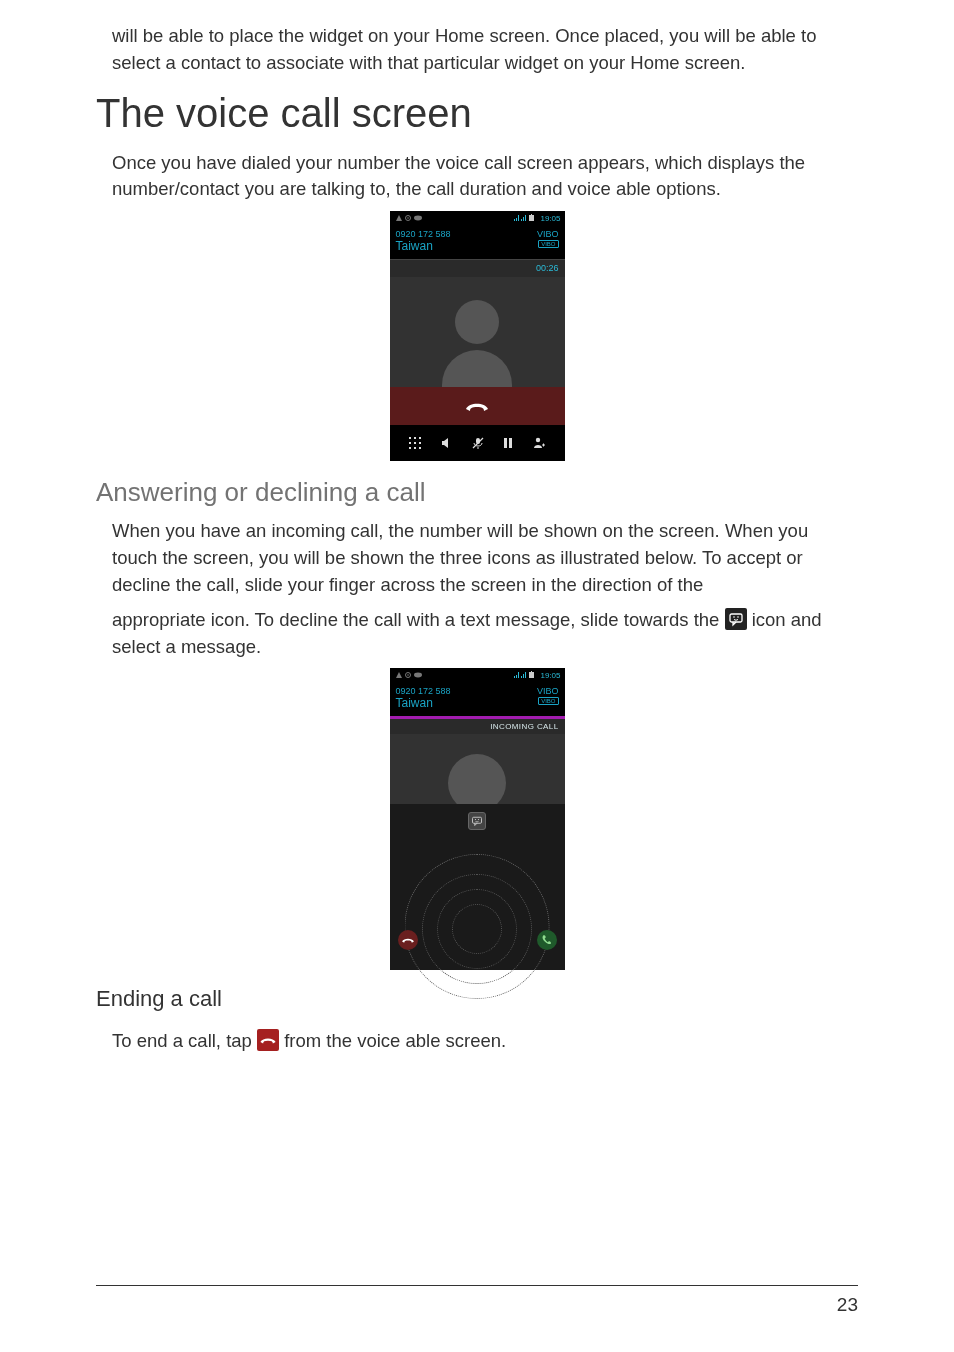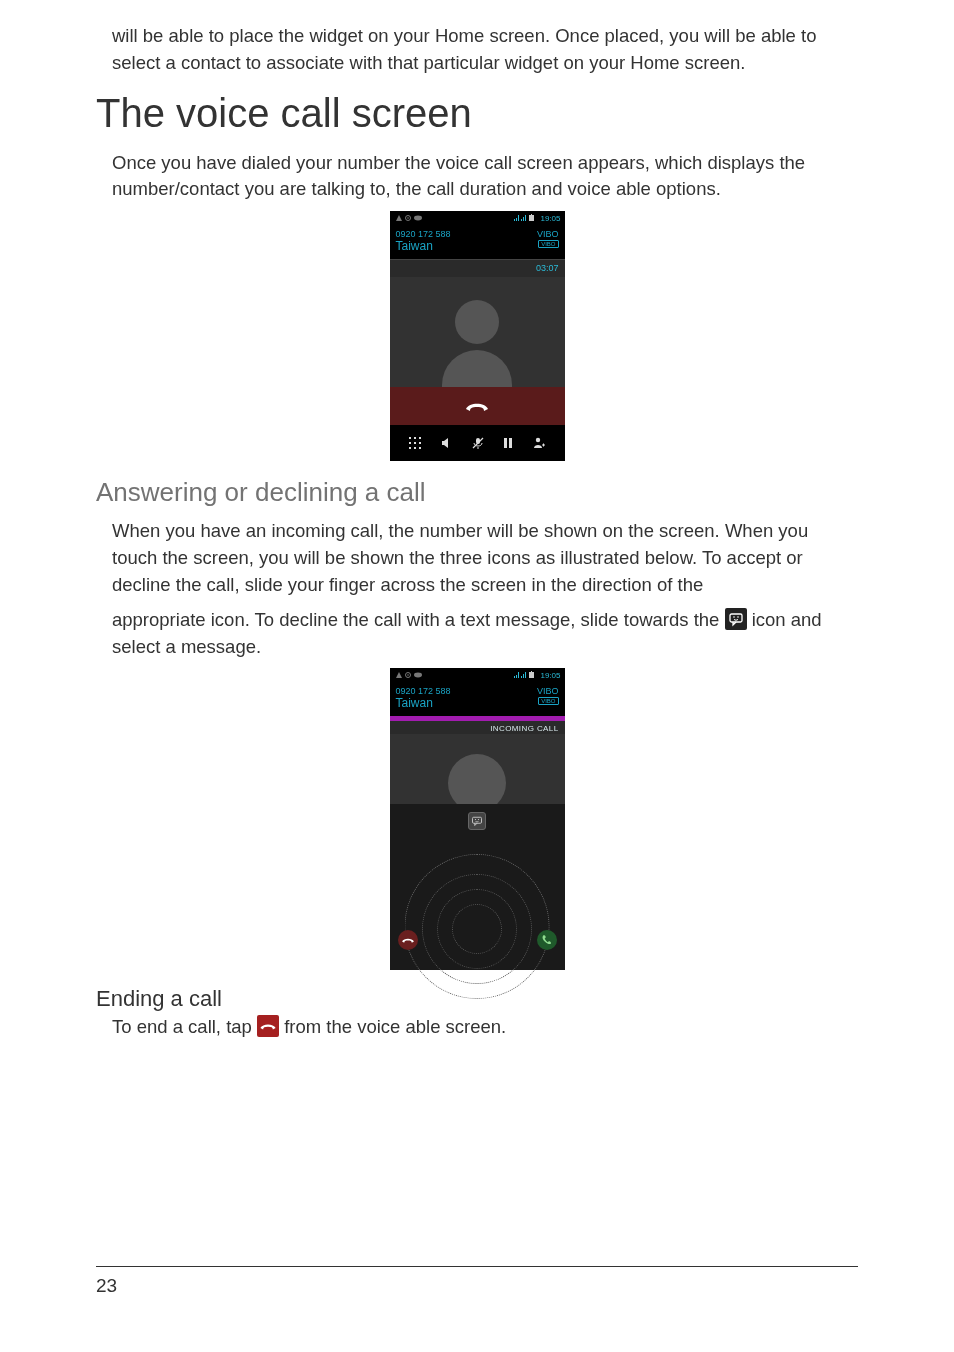--- a/index.html
+++ b/index.html
@@ -33,21 +33,21 @@
     font-weight: 400;
     color: #737373;
     margin-top: 16px;
     margin-bottom: 10px;
   }
   h3 {
     font-size: 22px;
     font-weight: 400;
     color: #333;
     margin-top: 16px;
-    margin-bottom: 2px;
+    margin-bottom: 16px;
   }
   .img-wrap {
     display: flex;
     justify-content: center;
     margin: 6px 0 4px 0;
   }
 
   
   .phone {
     width: 175px;
@@ -99,21 +99,21 @@
     background: #2a2a2a;
     border-top: 1px solid #444;
     text-align: right;
     padding: 3px 6px 0 0;
     color: #2bbad6;
     font-size: 9px;
   }
   .incoming-row {
     height: 18px;
     background: #2a2a2a;
-    border-top: 5px solid #a21caf;
+    border-top: 3px solid #a21caf;
     text-align: right;
     padding: 3px 6px 0 0;
     color: #d7e7ea;
     font-size: 8px;
     letter-spacing: 0.4px;
   }
   .avatar-area {
     height: 110px;
     background: #323232;
     display:flex;
@@ -217,25 +217,26 @@
     align-items:center;
     justify-content:center;
     vertical-align:text-bottom;
     border-radius:2px;
   }
   .inline-icon.msg  { background:#222; }
   .inline-icon.hang { background:#a52020; }
 
   .footer {
     position:absolute;
-    bottom: 55px;
+    bottom: 36px;
     left: 96px;
     right: 96px;
     border-top: 1.2px solid #333;
     padding-top: 8px;
+    text-align:right;
     font-size: 19px;
     color:#333;
   }
   svg { display:block; }
 </style>
 </head>
 <body>
 
 <div class="page">
 
@@ -268,21 +269,21 @@
       <div class="callhdr">
         <div class="left">
           <span class="num">0920 172 588</span>
           <span class="loc">Taiwan</span>
         </div>
         <div class="right">
           <span class="carrier">VIBO</span>
           <span class="badge">VIBO</span>
         </div>
       </div>
-      <div class="duration-row">03:07</div>
+      <div class="duration-row">00:26</div>
       <div class="avatar-area">
         <div class="avatar">
             <div class="head"></div>
             <div class="body"></div>
           </div>
       </div>
       <div class="hangup-bar">
         <svg width="26" height="12" viewBox="0 0 26 12">
             <path d="M2 9 C5 2 21 2 24 9 L20 11 C20 8 18 7 13 7 C8 7 6 8 6 11 Z" fill="#fff"></path>
           </svg>

